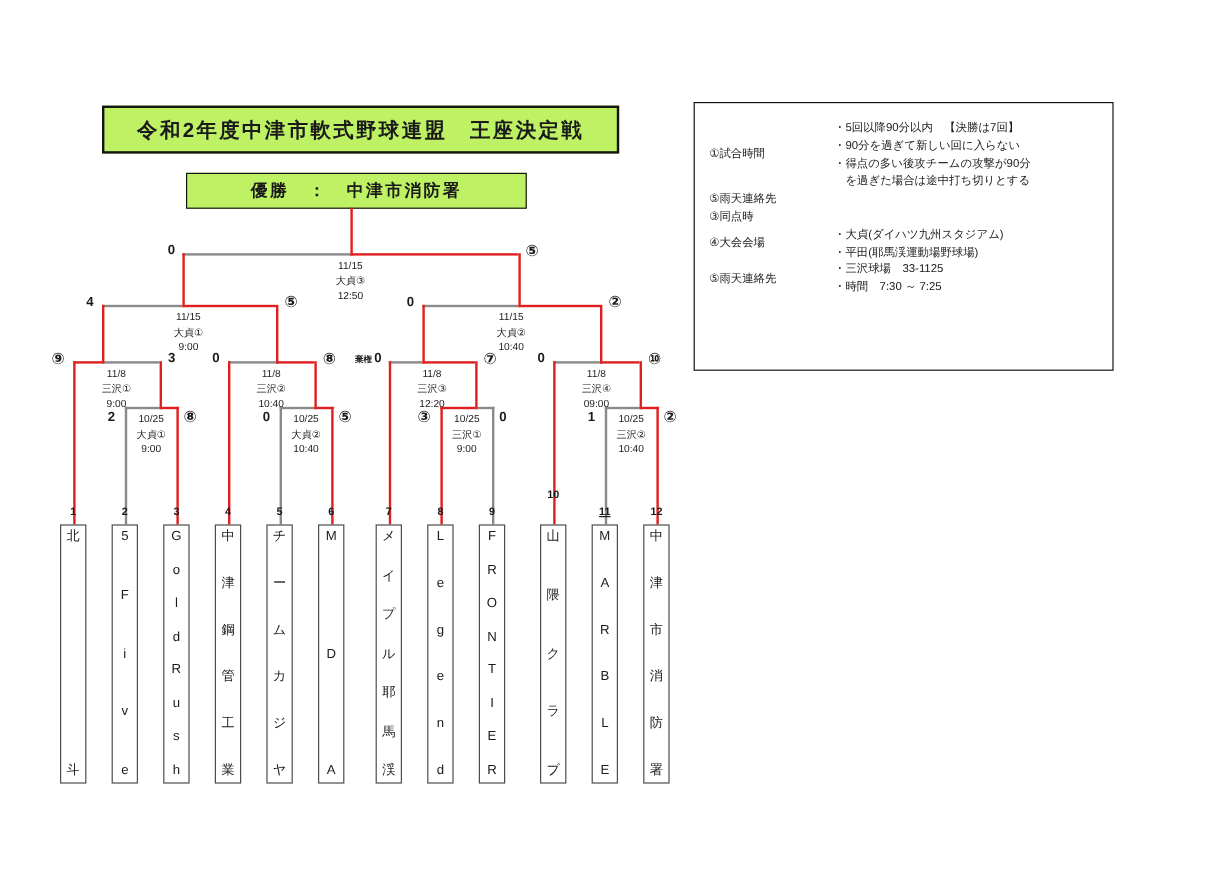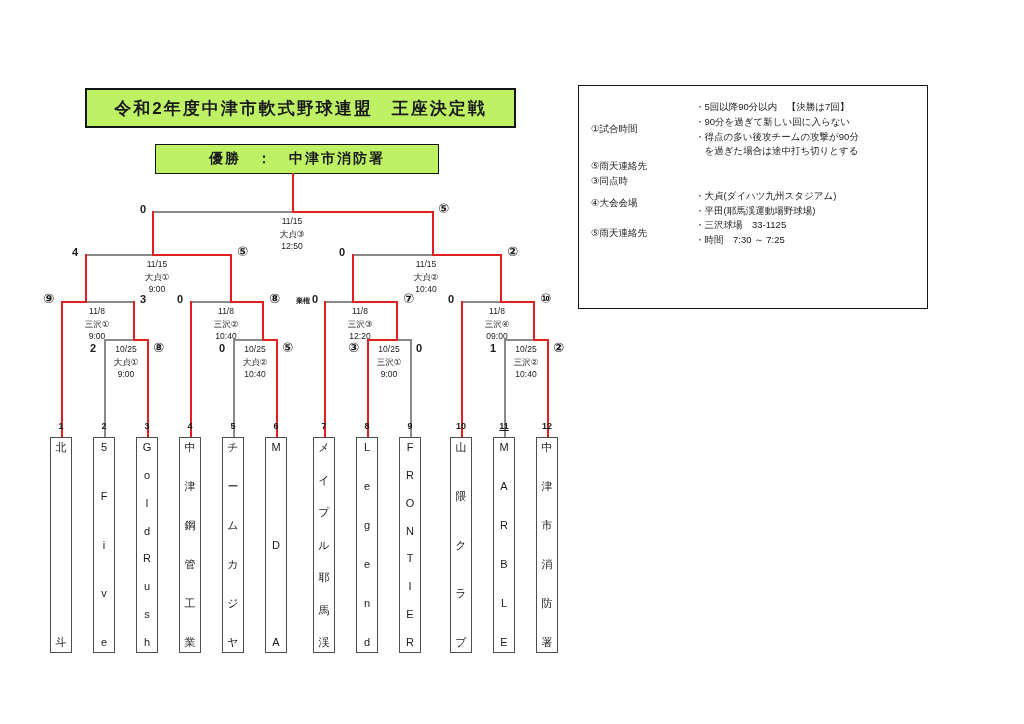--- a/index.html
+++ b/index.html
@@ -207,21 +207,21 @@
           <span>F</span>
           <span>R</span>
           <span>O</span>
           <span>N</span>
           <span>T</span>
           <span>I</span>
           <span>E</span>
           <span>R</span>
         </div>
       </div>
-      <div class="tnum" style="left: 449px; top: 421px;">10</div>
+      <div class="tnum" style="left: 449px; top: 407px;">10</div>
       <div class="tbox" style="left: 450px; top: 437px; height: 216px;">
         <div class="vname">
           <span>山</span>
           <span>隈</span>
           <span>ク</span>
           <span>ラ</span>
           <span>ブ</span>
         </div>
       </div>
       <div class="tnum" style="left: 492px; top: 421px; text-decoration: underline;">11</div>

